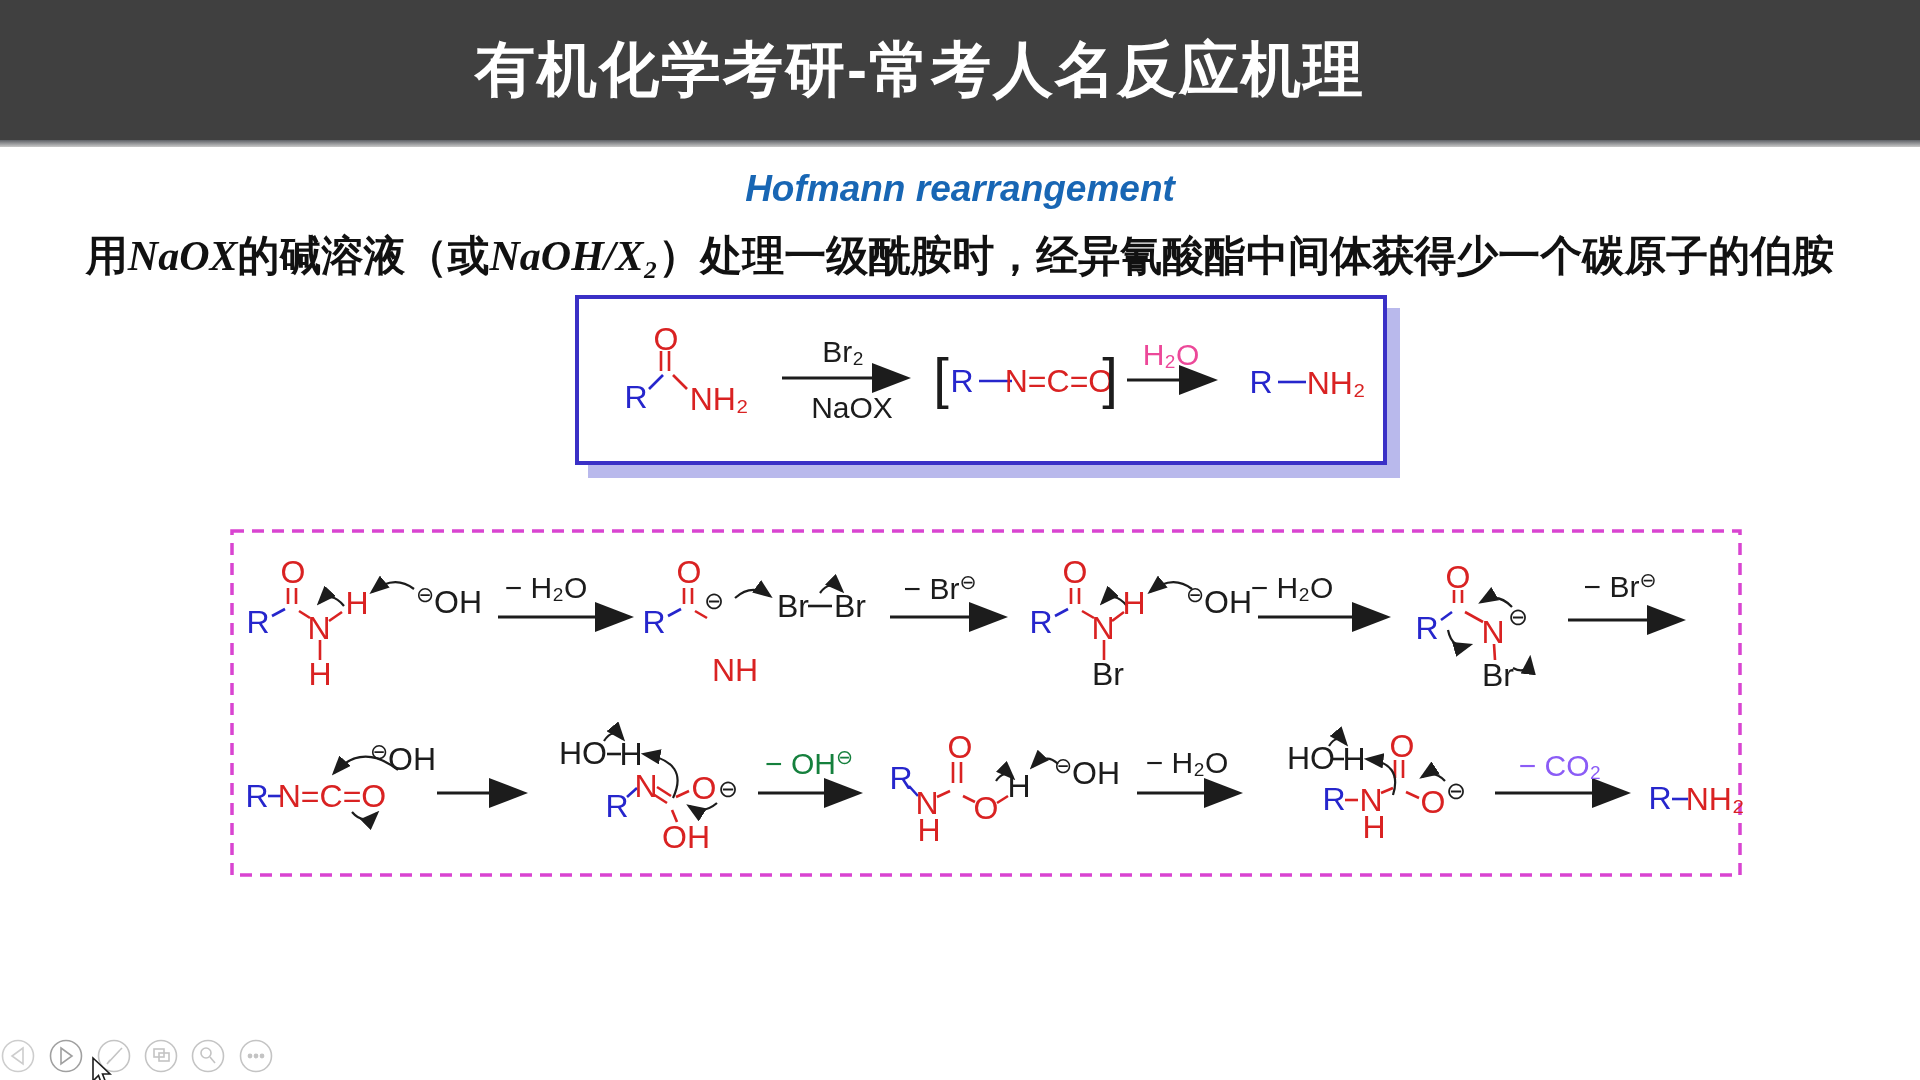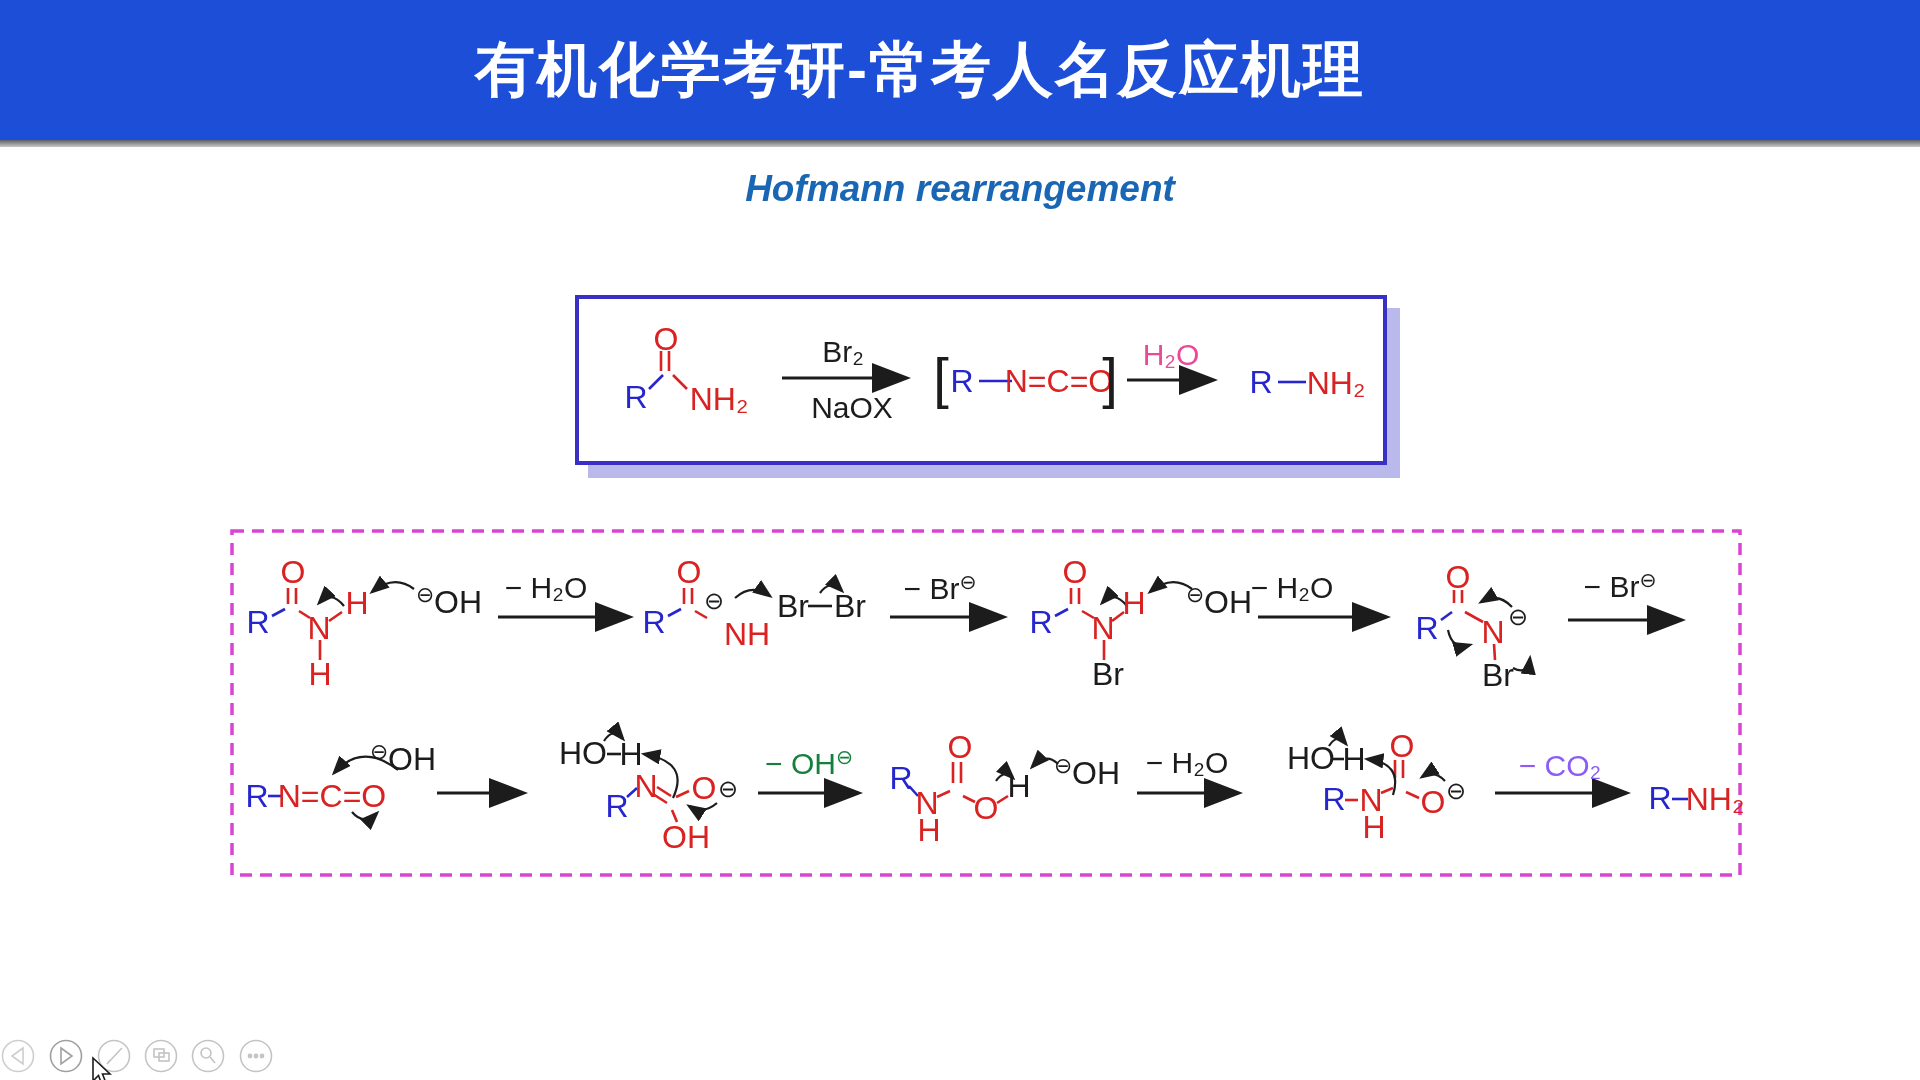--- a/index.html
+++ b/index.html
@@ -25,27 +25,30 @@
   .chem .ss{font-size:0.68em;vertical-align:0.5em;}
   svg.overlay,#chem-layer{position:absolute;left:0;top:0;width:1920px;height:1080px;}
   svg.overlay{z-index:1;}
   #chem-layer{z-index:2;pointer-events:none;}
 </style>
 </head>
 <body>
 
 <div id="stage">
 
-  <div class="banner" style="background: #1d4ed8;">
+  <div class="banner" style="background: #404040;">
     <div class="banner-title">有机化学考研-常考人名反应机理</div>
   </div>
   <div class="banner-shadow"></div>
 
   <div class="heading" style="color:#1866b4;">Hofmann rearrangement</div>
 
+  <div class="description">
+    <span>用</span><span class="latin">NaOX</span><span>的碱溶液（或</span><span class="latin">NaOH/X₂</span><span>）处理一级酰胺时，经异氰酸酯中间体获得少一个碳原子的伯胺</span>
+  </div>
 
   <div class="scheme-box" style="box-shadow:13px 13px 0 #b9b9ec;"></div>
 
   <svg class="overlay" viewBox="0 0 1920 1080">
     <defs>
       <marker id="ah" markerWidth="13" markerHeight="10" refX="11" refY="5" orient="auto">
         <path d="M0,0 L13,5 L0,10 Z" fill="#1c1c1c"></path>
       </marker>
       <marker id="cah" markerWidth="9" markerHeight="7" refX="7.5" refY="3.5" orient="auto">
         <path d="M0,0 L9,3.5 L0,7 Z" fill="#1c1c1c"></path>
@@ -197,21 +200,21 @@
       <span class="chem" style="left: 258px; top: 622px; color: rgb(38, 38, 204);">R</span>
       <span class="chem" style="left: 293px; top: 572px; color: rgb(217, 34, 34);">O</span>
       <span class="chem" style="left: 319px; top: 628px; color: rgb(217, 34, 34);">N</span>
       <span class="chem" style="left: 357px; top: 603px; color: rgb(217, 34, 34);">H</span>
       <span class="chem" style="left: 320px; top: 674px; color: rgb(217, 34, 34);">H</span>
       <span class="chem" style="left: 449px; top: 601px; color: rgb(28, 28, 28);"><span class="ss">⊖</span>OH</span>
       <span class="chem" style="left: 546px; top: 588px; color: rgb(28, 28, 28); font-size: 30px;">− H₂O</span>
       <span class="chem" style="left: 654px; top: 622px; color: rgb(38, 38, 204);">R</span>
       <span class="chem" style="left: 689px; top: 572px; color: rgb(217, 34, 34);">O</span>
       <span class="chem" style="left: 714px; top: 601px; color: rgb(28, 28, 28); font-size: 24px;">⊖</span>
-      <span class="chem" style="left: 735px; top: 634px; color: rgb(217, 34, 34); margin-left: 12px;">NH</span>
+      <span class="chem" style="left: 735px; top: 670px; color: rgb(217, 34, 34);">NH</span>
       <span class="chem" style="left: 793px; top: 606px; color: rgb(28, 28, 28);">Br</span>
       <span class="chem" style="left: 850px; top: 606px; color: rgb(28, 28, 28);">Br</span>
       <span class="chem" style="left: 940px; top: 588px; color: rgb(28, 28, 28); font-size: 30px;">− Br<span class="ss">⊖</span></span>
       <span class="chem" style="left: 1041px; top: 622px; color: rgb(38, 38, 204);">R</span>
       <span class="chem" style="left: 1075px; top: 572px; color: rgb(217, 34, 34);">O</span>
       <span class="chem" style="left: 1103px; top: 628px; color: rgb(217, 34, 34);">N</span>
       <span class="chem" style="left: 1134px; top: 603px; color: rgb(217, 34, 34);">H</span>
       <span class="chem" style="left: 1108px; top: 674px; color: rgb(28, 28, 28);">Br</span>
       <span class="chem" style="left: 1219px; top: 601px; color: rgb(28, 28, 28);"><span class="ss">⊖</span>OH</span>
       <span class="chem" style="left: 1292px; top: 588px; color: rgb(28, 28, 28); font-size: 30px;">− H₂O</span>

